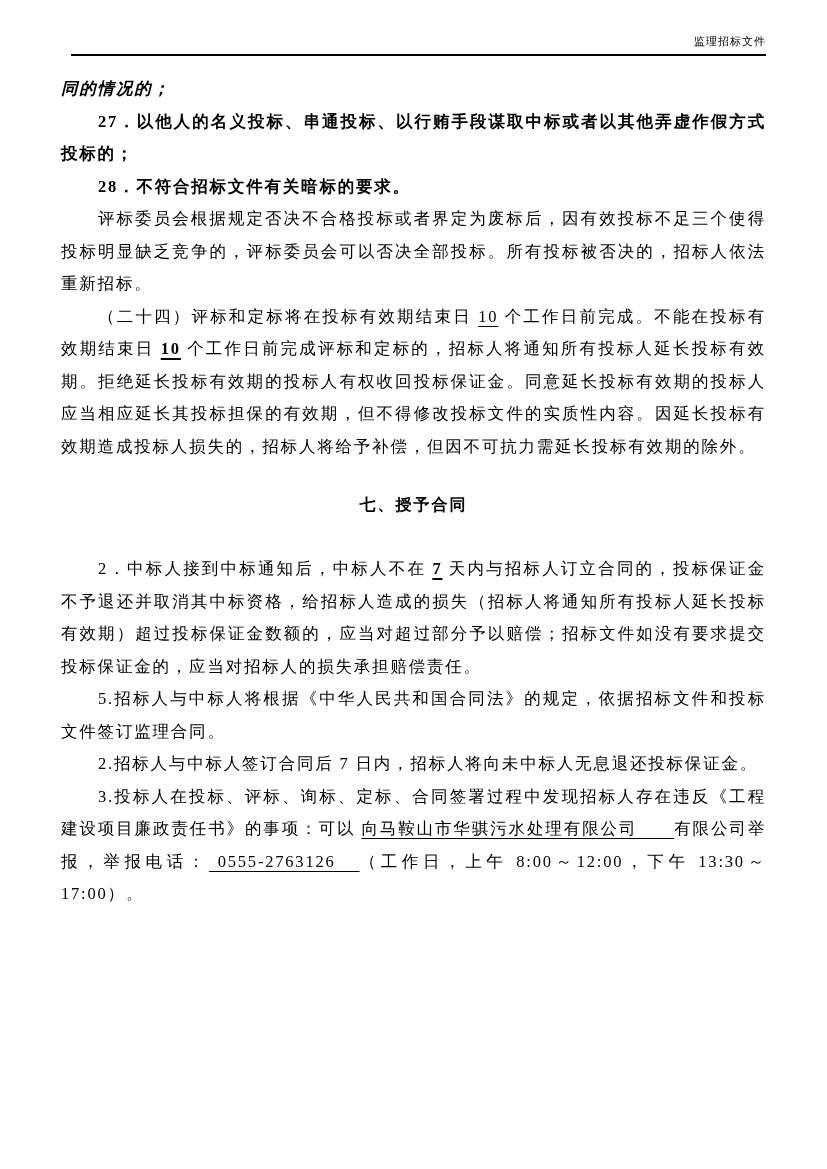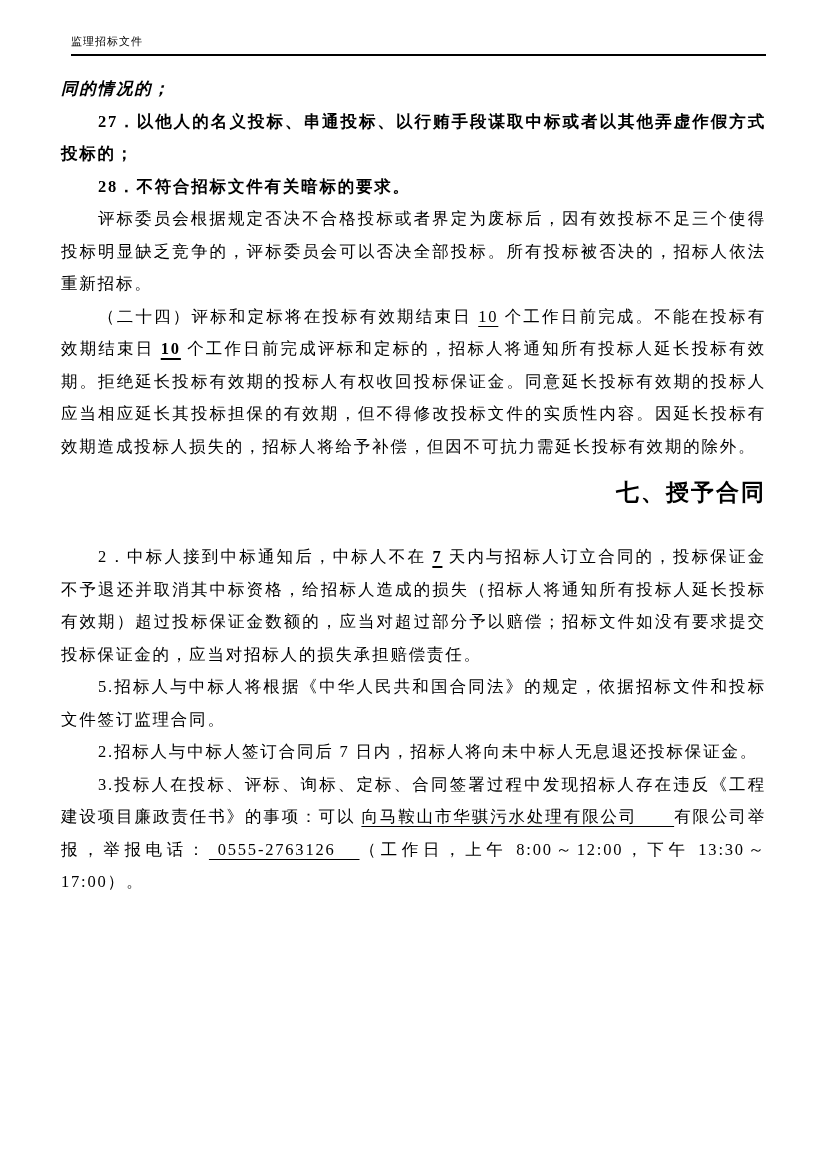--- a/index.html
+++ b/index.html
@@ -15,38 +15,39 @@
     width: 827px; height: 1169px;
     padding: 0 61px;
   }
   .doc-header {
     margin: 32px 0 0 10px;
     border-bottom: 2px solid #000;
     padding-bottom: 4px;
     font-size: 11px;
     letter-spacing: 1px;
     line-height: 18px;
+    text-align: right;
   }
   .doc-body {
     margin-top: 17px;
     font-size: 16.5px;
     line-height: 32.5px;
     letter-spacing: 1.8px;
     text-align: justify;
   }
   .para { margin: 0; text-indent: 37px; }
   .para.noindent { text-indent: 0; font-style: italic; }
   .b { font-weight: bold; }
   .u { text-decoration: underline; text-underline-offset: 4px; text-decoration-thickness: 1px; }
   .bu { font-weight: bold; text-decoration: underline; text-underline-offset: 4px; text-decoration-thickness: 1.5px; }
   .section-heading {
-    margin: 12px 0 30px 0;
-    text-align: right;
+    margin: 24px 0 30px 0;
+    text-align: center;
     text-indent: 0;
-    font-size: 23px;
+    font-size: 16px;
     font-weight: bold;
     letter-spacing: 2px;
     line-height: 36px;
   }
 </style>
 </head>
 <body>
 
 <div class="page">
 

